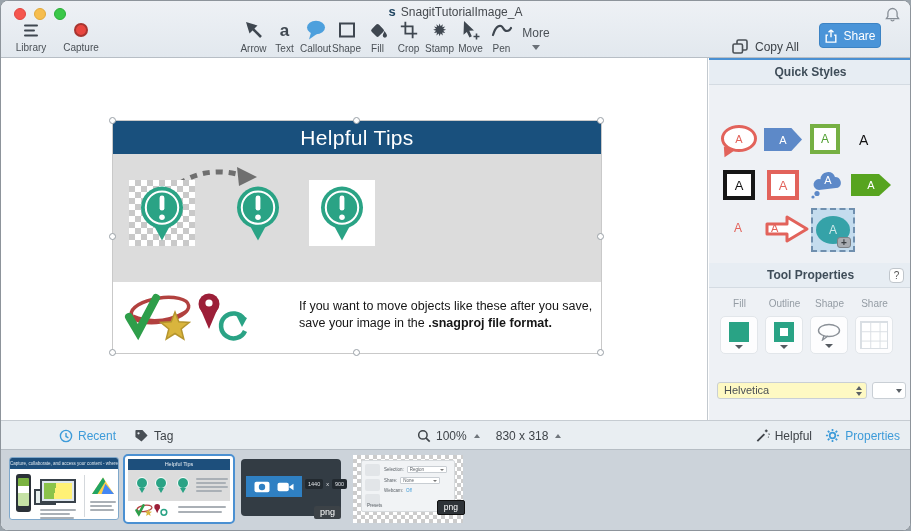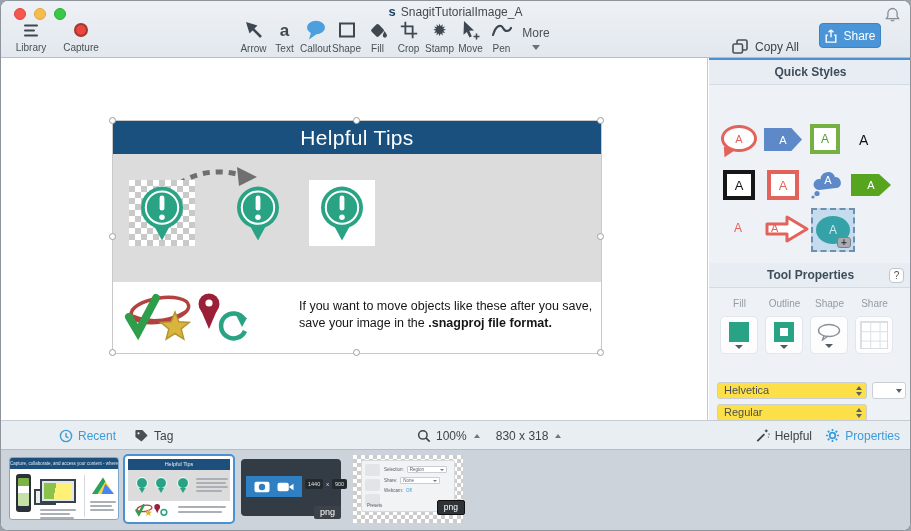--- a/index.html
+++ b/index.html
@@ -104,21 +104,21 @@
   .prop-boxes { position:relative; height:42px; margin-top:4px; }
   .pbox { position:absolute; width:38px; height:38px; background:#fdfdfe; border:1px solid #e2e6ea;
           border-radius:5px; display:flex; flex-direction:column; align-items:center; justify-content:center; }
   .swatch-fill { width:20px; height:20px; background:#29a385; }
   .swatch-outline { width:20px; height:20px; background:#fff; border:6px solid #29a385; }
   .pcaret { width:0; height:0; border-left:4px solid transparent; border-right:4px solid transparent;
             border-top:4px solid #555a60; margin-top:3px; }
   .shadowgrid { width:28px; height:28px; border:1px solid #d9dee3; background:#fff;
     background-image:linear-gradient(#d9dee3 1px,transparent 1px),linear-gradient(90deg,#d9dee3 1px,transparent 1px);
     background-size:9.3px 9.3px; }
-  .selrow { position:absolute; height:17px; background:#fde047; border:1px solid #c9cfd5; border-radius:3px;
+  .selrow { position:absolute; height:17px; background:#fef9c3; border:1px solid #c9cfd5; border-radius:3px;
             font-size:11px; color:#4a5056; line-height:15px; padding-left:6px; }
   .stepper { position:absolute; right:4px; top:3px; display:flex; flex-direction:column; gap:2px; }
   .stepper i { width:0; height:0; border-left:3.5px solid transparent; border-right:3.5px solid transparent; }
   .stepper .up { border-bottom:4px solid #5a6066; }
   .stepper .dn { border-top:4px solid #5a6066; }
   .colordd { position:absolute; width:34px; height:17px; background:#fff; border:1px solid #c9cfd5; border-radius:3px; }
   .colordd i { position:absolute; right:3px; top:6px; width:0; height:0; border-left:3.5px solid transparent;
                border-right:3.5px solid transparent; border-top:4px solid #5a6066; }
 
   
@@ -501,27 +501,20 @@
     <div class="selrow" style="left:8px;top:322px;width:150px">
       <span>Helvetica</span>
       <span class="stepper">
           <i class="up"></i>
           <i class="dn"></i>
         </span>
     </div>
     <div class="colordd" style="left:163px;top:322px">
         <i></i>
       </div>
-    <div class="selrow" style="left:8px;top:344px;width:150px">
-      <span>Regular</span>
-      <span class="stepper">
-          <i class="up"></i>
-          <i class="dn"></i>
-        </span>
-    </div>
   </div>
 
   <div class="statusbar">
     <div class="sb-item blue" style="left:58px">
       <svg width="14" height="14" viewBox="0 0 15 15">
         <circle cx="7.5" cy="7.5" r="6" fill="none" stroke="#3d9bd9" stroke-width="1.5"></circle>
         <path d="M7.5 4.2 V8 l2.6 1.4" fill="none" stroke="#3d9bd9" stroke-width="1.5"></path>
       </svg>
       <span>Recent</span>
     </div>

